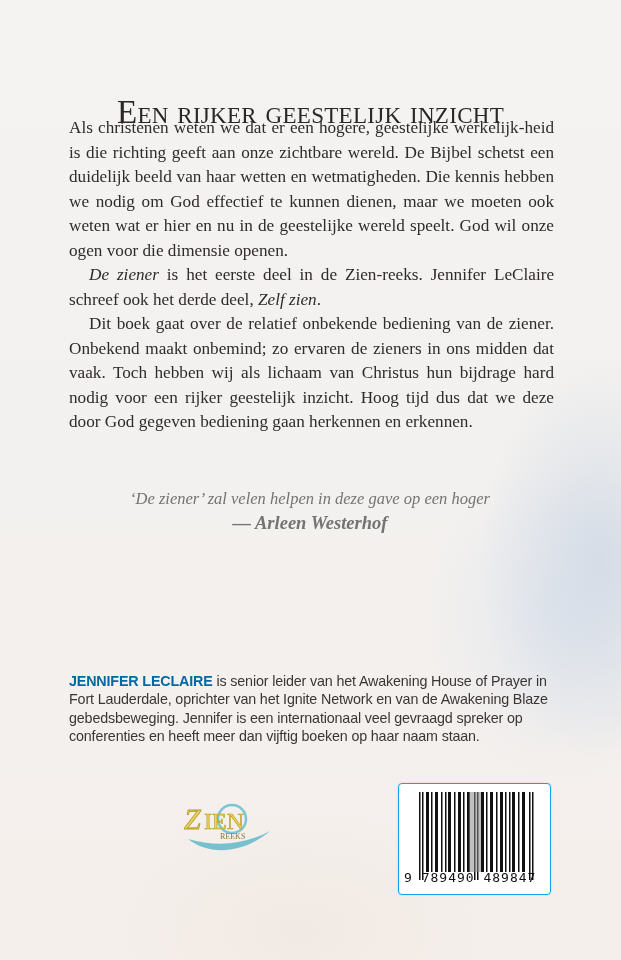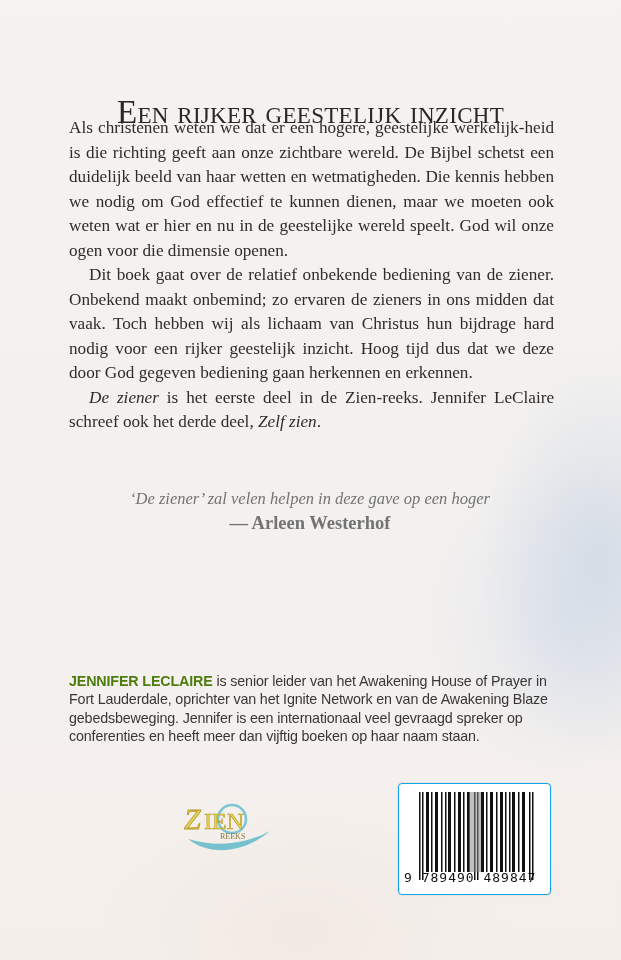--- a/index.html
+++ b/index.html
@@ -27,29 +27,29 @@
     .body-text p { margin: 0; }
     .body-text p.indent { text-indent: 20px; }
     .body-text em { font-style: italic; }
 
     .quotes {
       position: absolute; left: 60px; width: 500px; top: 488px; text-align: center;
       font-family: "Liberation Serif", serif; color: #737373;
     }
     .quote { margin: 0; }
     .quote-text { font-style: italic; font-size: 16.5px; line-height: 22px; }
-    .quote-author { font-weight: bold; font-size: 18.5px; line-height: 26px; }
+    .quote-author { font-style: italic; font-weight: bold; font-size: 18.5px; line-height: 26px; }
     .quote + .quote { margin-top: 20px; }
 
     .bio {
       position: absolute; left: 69px; width: 487px; top: 672px;
       font-family: "Liberation Sans", sans-serif; font-size: 14.3px; line-height: 18.4px;
       color: #3a3634; letter-spacing: -0.15px;
     }
-    .bio strong { color: #4d7c0f; }
+    .bio strong { color: #0369a1; }
 
     .logo-arrowz { position: absolute; left: 44px; top: 790px; width: 110px; height: 100px; }
     .arrowz-box { position: absolute; left: 40px; top: 0; width: 72px; height: 66px;
       background: linear-gradient(90deg, #0f3a36 0%, #134842 45%, #1f6a64 70%, #3a8a86 100%); }
     .arrowz-text { position: absolute; left: 34px; top: 66px; width: 84px; text-align: center;
       font-family: "Liberation Sans", sans-serif; font-weight: bold; font-size: 27px;
       letter-spacing: -1px; color: #1c1816; transform: scaleX(0.78); transform-origin: left top; }
 
     .logo-zien { position: absolute; left: 182px; top: 795px; width: 90px; height: 60px; }
 
@@ -67,22 +67,22 @@
   </style>
 </head>
 <body>
 
 <div class="page">
 
   <h1 class="title">Een rijker geestelijk inzicht</h1>
 
   <div class="body-text">
     <p>Als christenen weten we dat er een hogere, geestelijke werkelijk-heid is die richting geeft aan onze zichtbare wereld. De Bijbel schetst een duidelijk beeld van haar wetten en wetmatigheden. Die kennis hebben we nodig om God effectief te kunnen dienen, maar we moeten ook weten wat er hier en nu in de geestelijke wereld speelt. God wil onze ogen voor die dimensie openen.</p>
+    <p class="indent"><em>De ziener</em><span> is het eerste deel in de Zien-reeks. Jennifer LeClaire schreef ook het derde deel, </span><em>Zelf zien</em><span>.</span></p>
     <p class="indent">Dit boek gaat over de relatief onbekende bediening van de ziener. Onbekend maakt onbemind; zo ervaren de zieners in ons midden dat vaak. Toch hebben wij als lichaam van Christus hun bijdrage hard nodig voor een rijker geestelijk inzicht. Hoog tijd dus dat we deze door God gegeven bediening gaan herkennen en erkennen.</p>
-    <p class="indent"><em>De ziener</em><span> is het eerste deel in de Zien-reeks. Jennifer LeClaire schreef ook het derde deel, </span><em>Zelf zien</em><span>.</span></p>
   </div>
 
   <div class="quotes">
     <div class="quote">
       <div class="quote-text">‘De ziener’ zal velen helpen in deze gave op een hoger</div>
       <div class="quote-author">— Arleen Westerhof</div>
     </div>
   </div>
 
   <div class="bio"><strong>JENNIFER LECLAIRE</strong><span> is senior leider van het Awakening House of Prayer in Fort Lauderdale, oprichter van het Ignite Network en van de Awakening Blaze gebedsbeweging. Jennifer is een internationaal veel gevraagd spreker op conferenties en heeft meer dan vijftig boeken op haar naam staan.</span></div>

